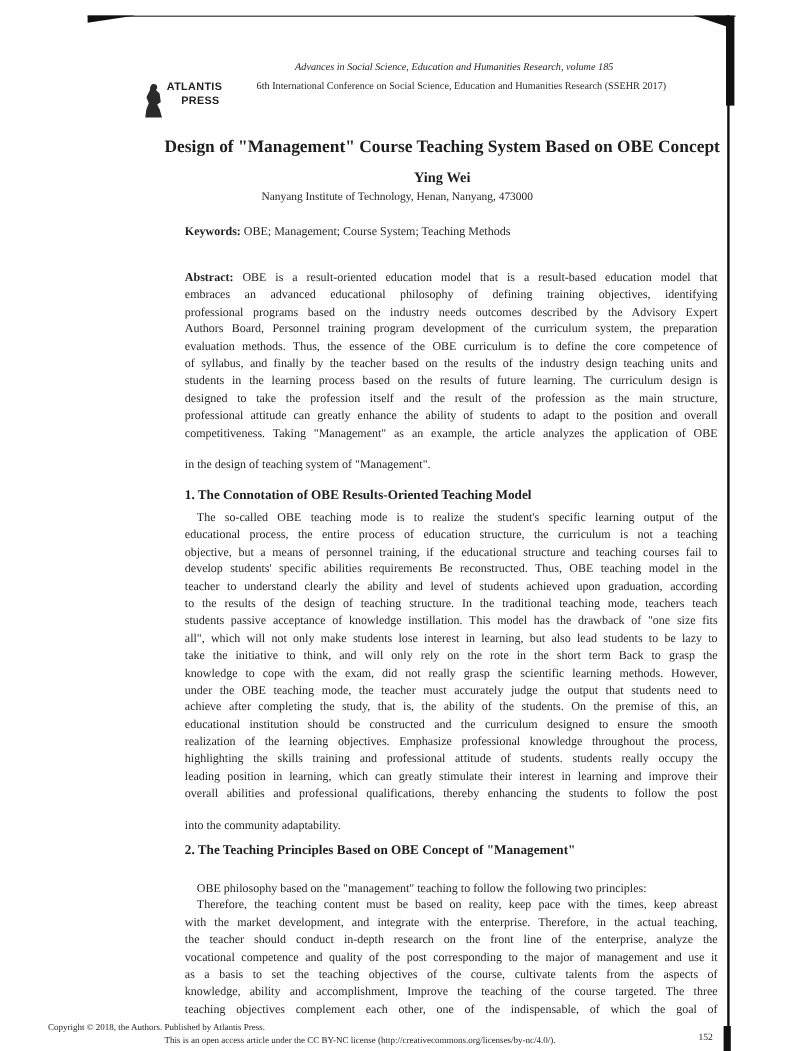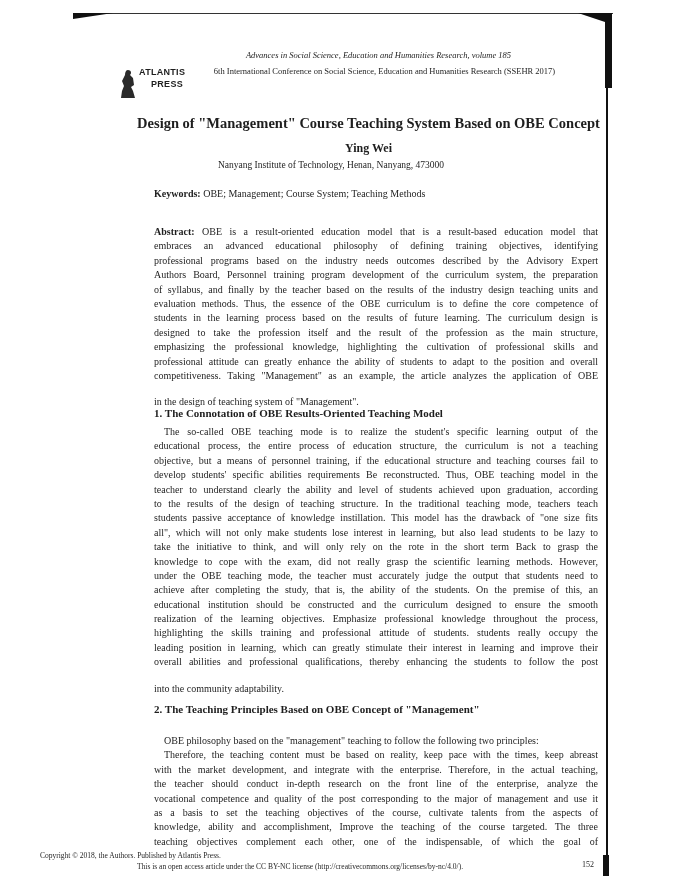--- a/index.html
+++ b/index.html
@@ -84,25 +84,24 @@
 
 <div class="keywords">
   <span class="bold">Keywords:</span><span> OBE; Management; Course System; Teaching Methods</span>
 </div>
 
 <div class="block abstract">
   <span class="line"><span class="bold">Abstract:</span><span> OBE is a result-oriented education model that is a result-based education model that</span></span>
   <span class="line">embraces an advanced educational philosophy of defining training objectives, identifying</span>
   <span class="line">professional programs based on the industry needs outcomes described by the Advisory Expert</span>
   <span class="line">Authors Board, Personnel training program development of the curriculum system, the preparation</span>
+  <span class="line">evaluation methods. Thus, the essence of the OBE curriculum is to define the core competence of</span>
   <span class="line">of syllabus, and finally by the teacher based on the results of the industry design teaching units and</span>
-  <span class="line">evaluation methods. Thus, the essence of the OBE curriculum is to define the core competence of</span>
   <span class="line">students in the learning process based on the results of future learning. The curriculum design is</span>
   <span class="line">designed to take the profession itself and the result of the profession as the main structure,</span>
-  <span class="line">emphasizing the professional knowledge, highlighting the cultivation of professional skills and</span>
   <span class="line">professional attitude can greatly enhance the ability of students to adapt to the position and overall</span>
   <span class="line">competitiveness. Taking "Management" as an example, the article analyzes the application of OBE</span>
   <span class="line last">in the design of teaching system of "Management".</span>
 </div>
 
 <div class="sec1-head">1. The Connotation of OBE Results-Oriented Teaching Model</div>
 <div class="block sec1">
   <span class="line indent">The so-called OBE teaching mode is to realize the student's specific learning output of the</span>
   <span class="line">educational process, the entire process of education structure, the curriculum is not a teaching</span>
   <span class="line">objective, but a means of personnel training, if the educational structure and teaching courses fail to</span>

